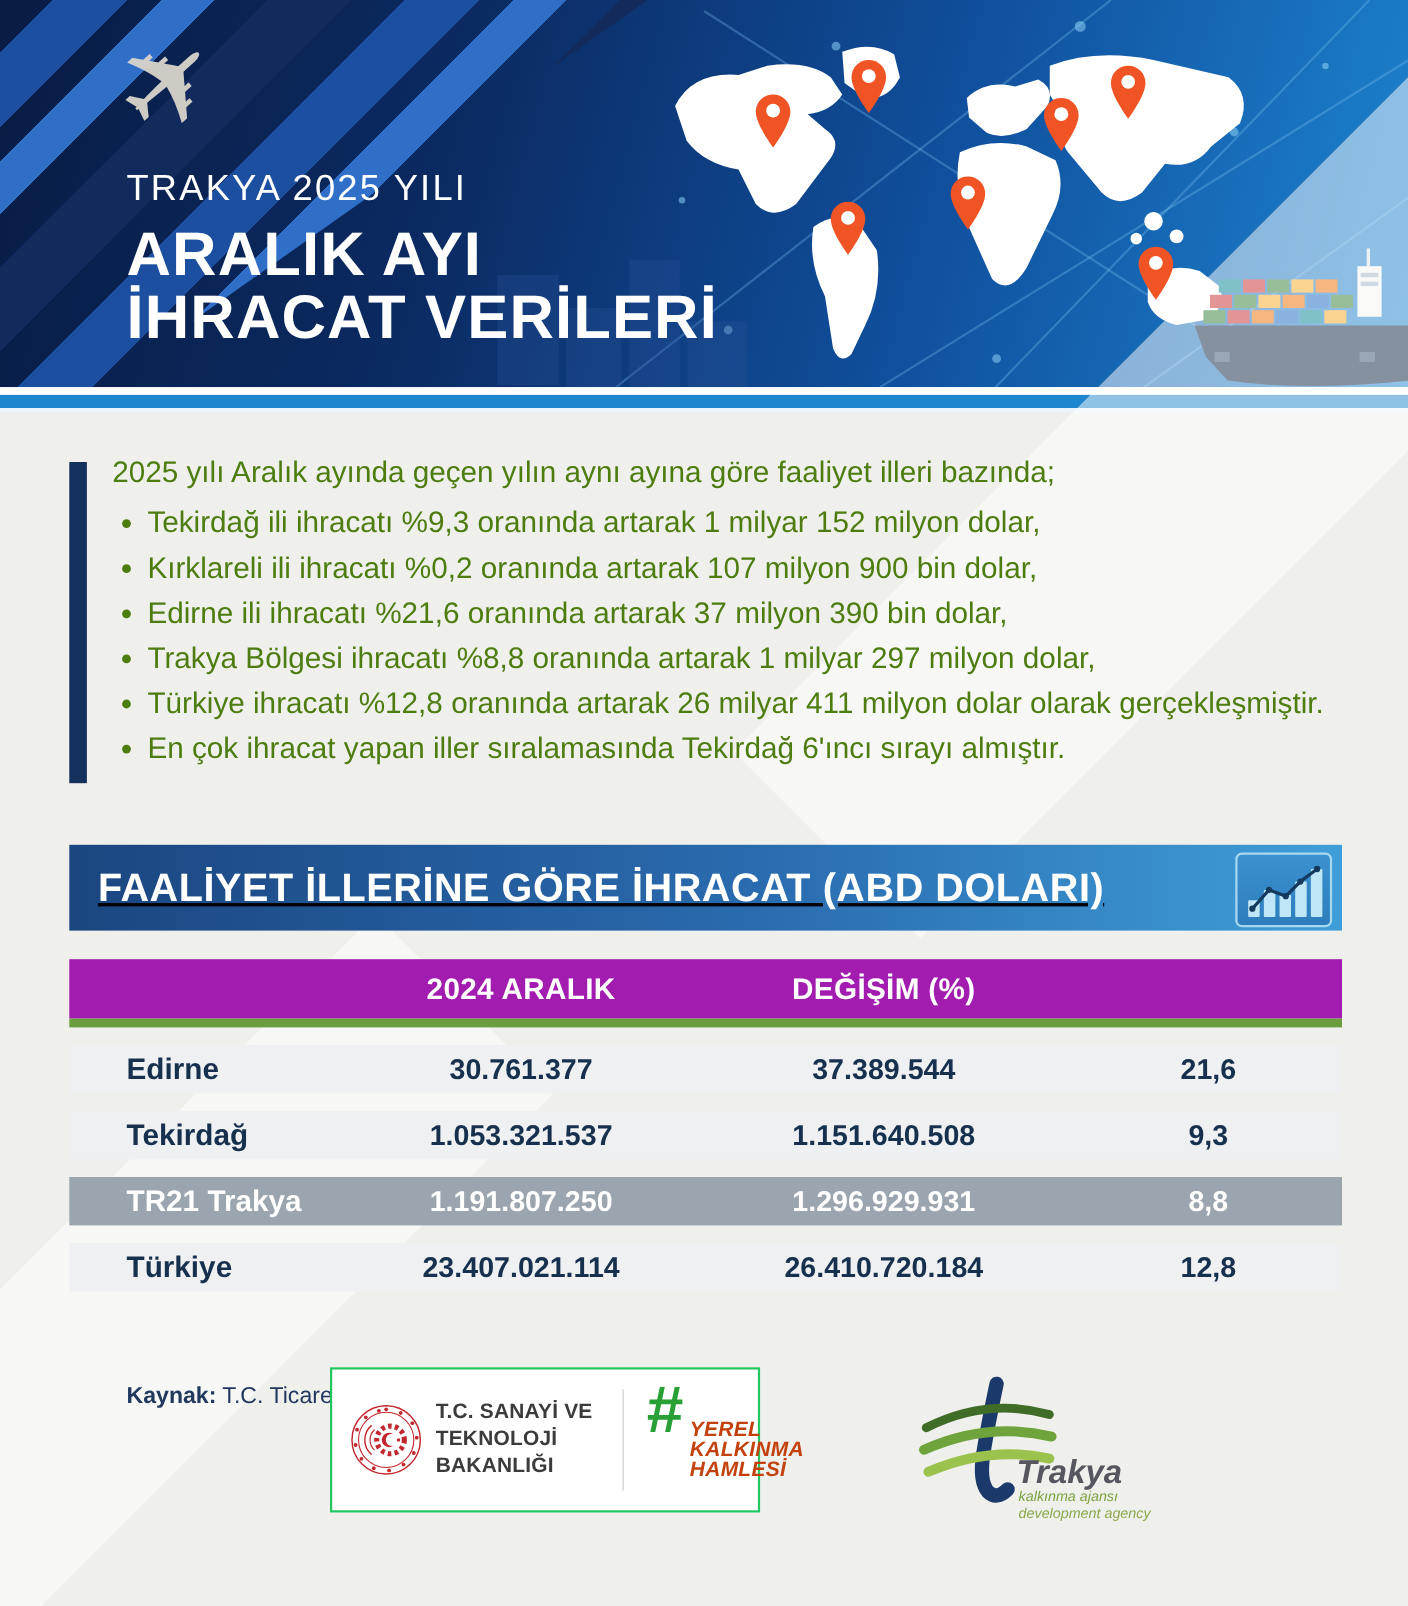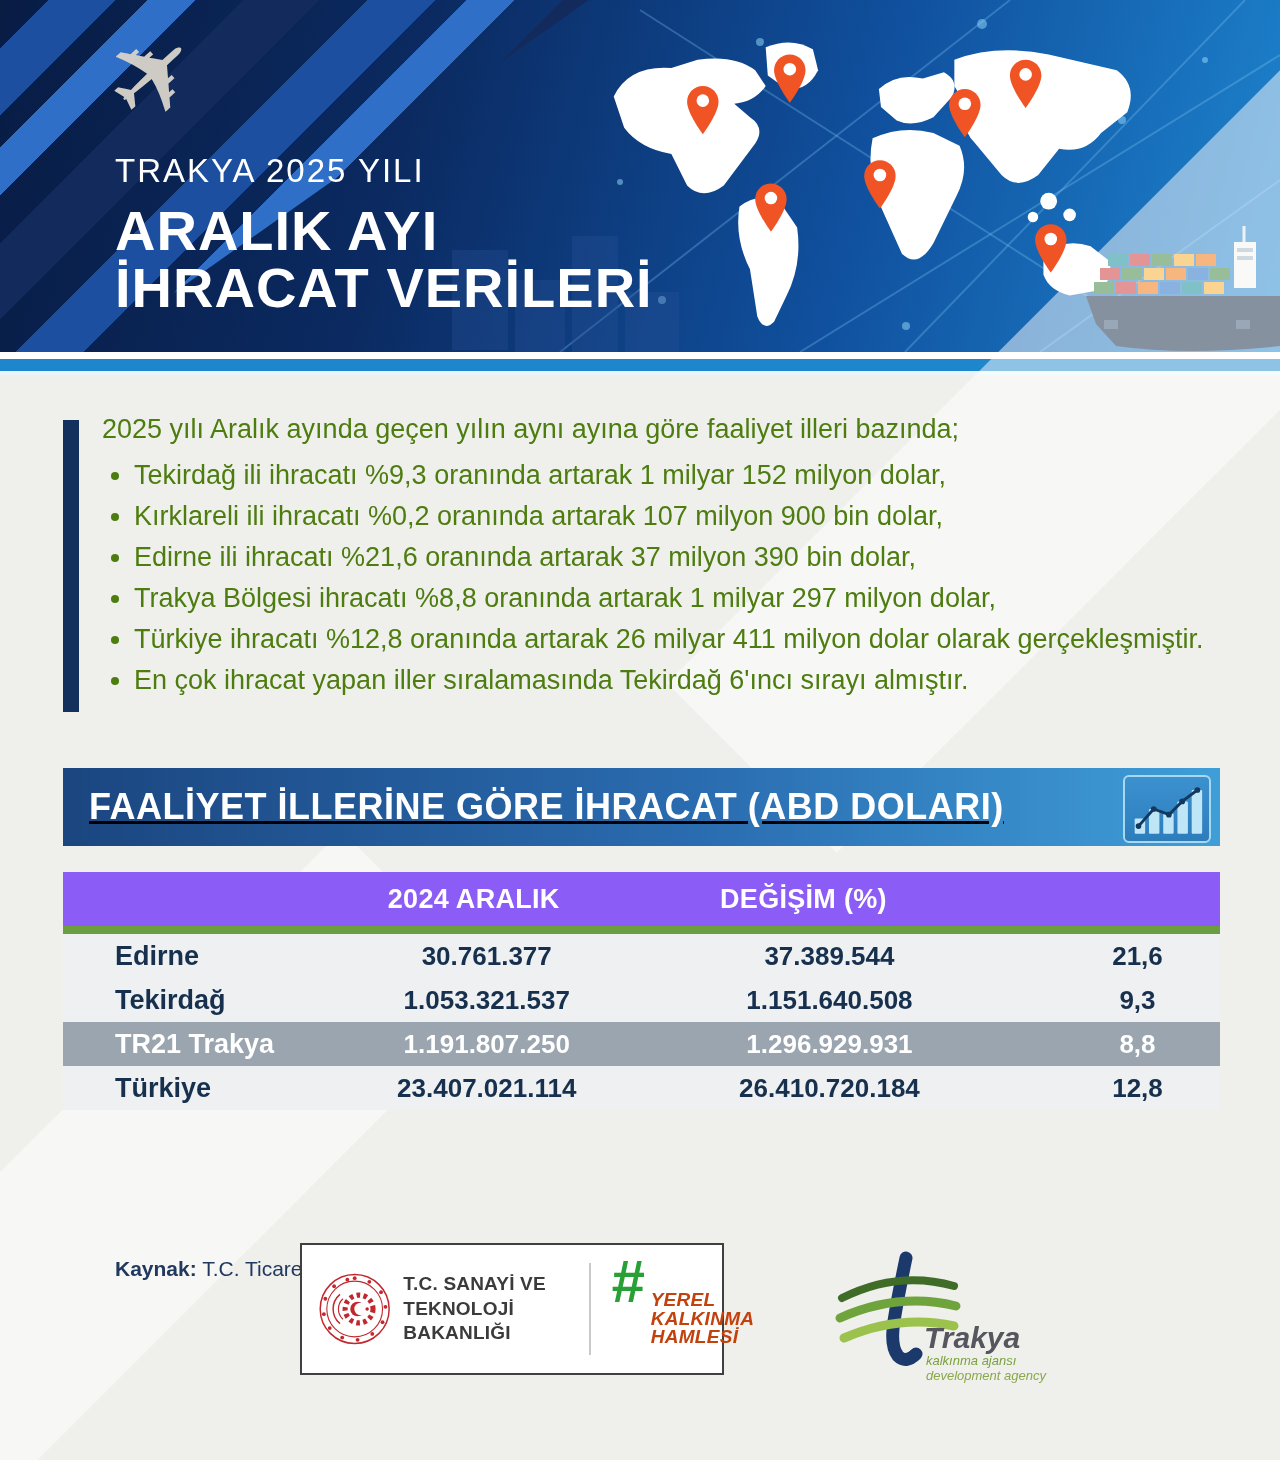--- a/index.html
+++ b/index.html
@@ -41,35 +41,35 @@
   .banner{position:absolute; left:63px; top:768px; width:1157px; height:78px; z-index:2;
           background:linear-gradient(90deg,#1b4680 0%,#2a6cb0 55%,#3f9ed8 100%);
           display:flex; align-items:center;text-decoration:underline;}
   .banner h2{color:#ffffff; font-size:36px; font-weight:700; letter-spacing:.5px; margin:0 0 0 26px;}
   .chart-icon-box{position:absolute; right:9px; top:7px; width:84px; height:64px;
           background:linear-gradient(180deg,#3c91cf,#2d7dbd);
           border:2px solid #a8d8ef; border-radius:6px; display:flex; align-items:center; justify-content:center;}
 
   
   .table{position:absolute; left:63px; top:872px; width:1157px; z-index:2;}
-  .thead{height:54px; background:#8b5cf6; display:grid; grid-template-columns:22% 27% 30% 21%; align-items:center;}
+  .thead{height:54px; background:#a21caf; display:grid; grid-template-columns:22% 27% 30% 21%; align-items:center;}
   .thead span{color:#ffffff; font-size:27px; font-weight:700; text-align:center; letter-spacing:.3px;}
   .green-bar{height:8px; background:#6b9e3e;}
-  .trow{height:44px; margin-top:0; display:grid; grid-template-columns:22% 27% 30% 21%; align-items:center;gap:13px;}
+  .trow{height:44px; margin-top:16px; display:grid; grid-template-columns:22% 27% 30% 21%; align-items:center;}
   .trow .rlabel{padding-left:52px; text-align:left; font-size:27px; font-weight:700;}
   .trow span{font-size:26px; font-weight:700; text-align:center;}
   .row-light{background:#eef0f2; color:#16304e;}
   .row-gray{background:#9aa5af; color:#ffffff;}
 
   .source{position:absolute; left:115px; top:1236px; font-size:21px; color:#22395f; z-index:2;}
   .source b{font-weight:700;}
 
   
-  .footer-box{position:absolute; left:300px; top:1243px; width:424px; height:132px; background:#ffffff;
-              border:2px solid #404040; box-sizing:border-box; display:flex; align-items:center; padding:0 16px; z-index:2;}
+  .footer-box{position:absolute; left:300px; top:1243px; width:391px; height:132px; background:#ffffff;
+              border:2px solid #22c55e; box-sizing:border-box; display:flex; align-items:center; padding:0 16px; z-index:2;}
   .ministry-text{font-size:19px; font-weight:700; color:#3b3b3b; line-height:1.3; letter-spacing:.2px; margin-left:12px;}
   .vdivider{width:2px; height:92px; background:#c9c9c9; margin:0 20px 0 22px;}
   .campaign{position:relative; width:130px; height:104px;}
   .campaign .hash{position:absolute; left:0; top:-10px; font-size:60px; font-weight:800; color:#29a036; font-style:italic;}
   .campaign .lines{position:absolute; left:40px; top:34px; font-size:19px; font-weight:800; font-style:italic;
                    color:#c2410c; line-height:.98; letter-spacing:.3px;}
   .agency{position:absolute; left:828px; top:1246px; width:220px; height:140px; z-index:2;}
 
   [data-name]{}
 </style>

